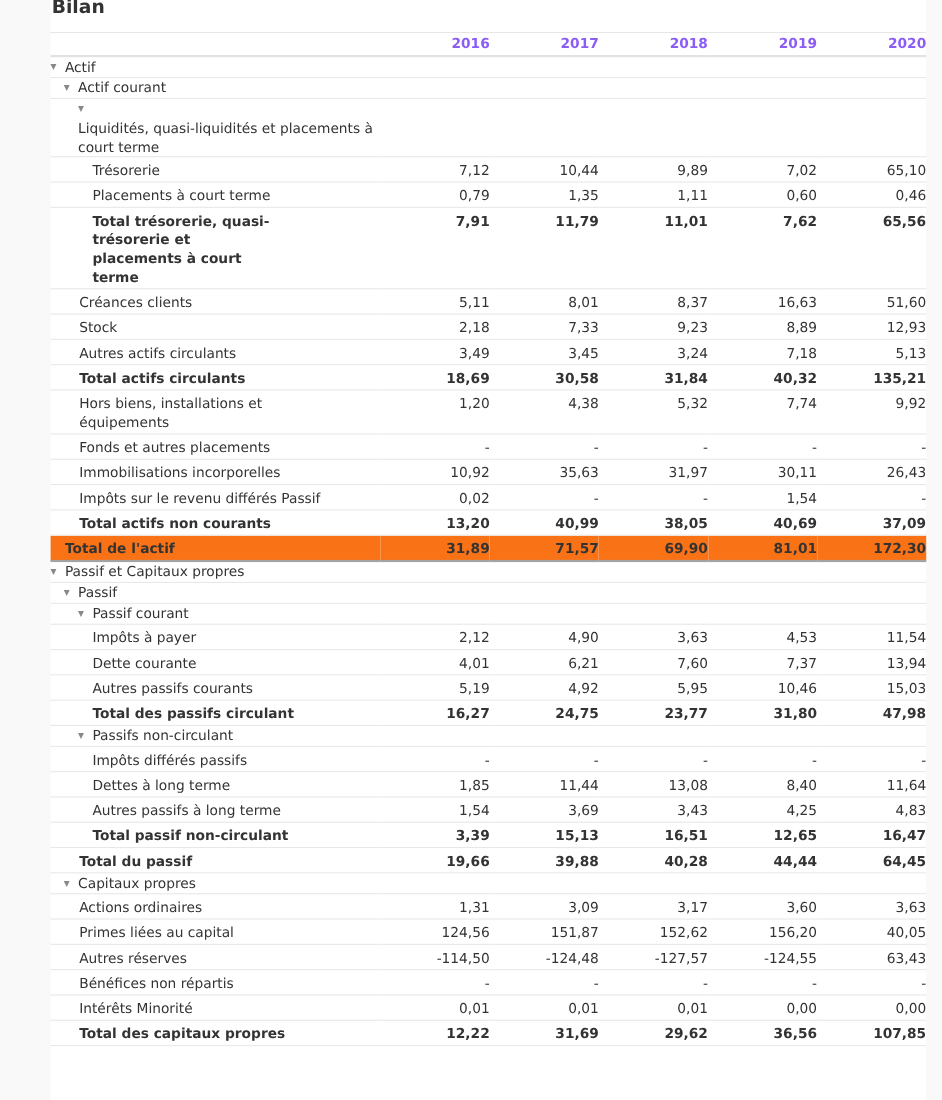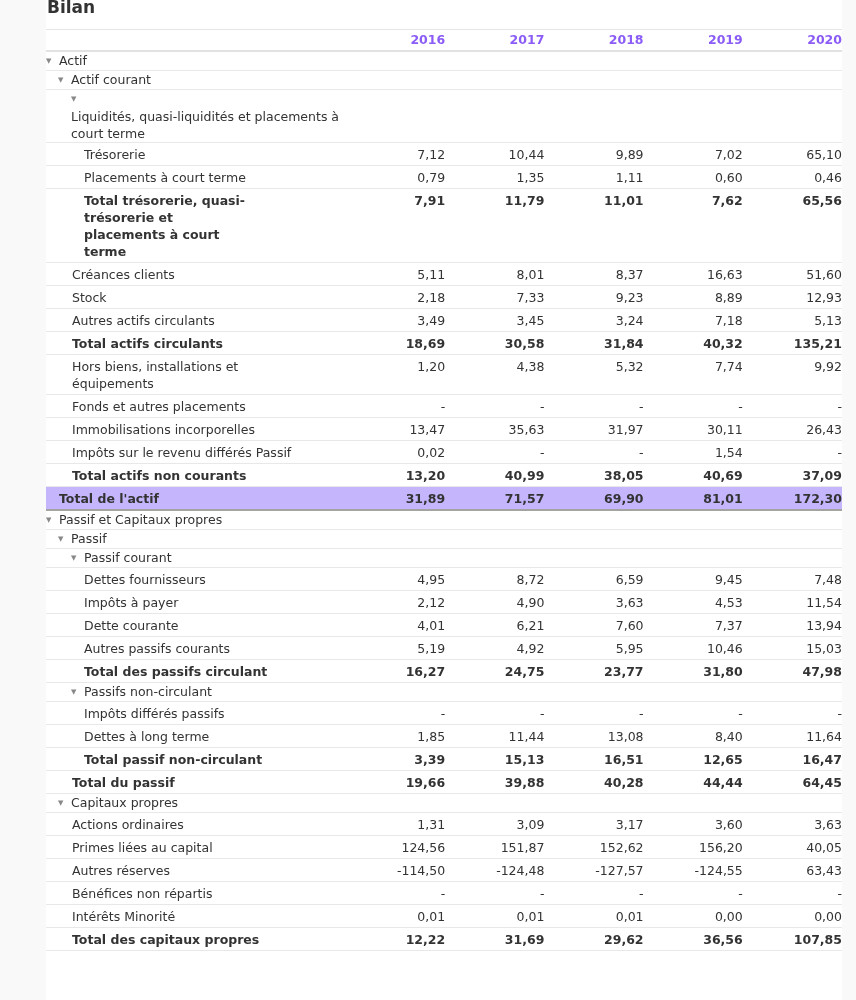--- a/index.html
+++ b/index.html
@@ -38,21 +38,21 @@
     color: #8b5cf6;
   }
   td {
     padding: 3px 0 2px 0;
     vertical-align: top;
     border-bottom: 1px solid #e8e8e8;
     line-height: 17px;
   }
   td.num { text-align: right; white-space: nowrap; }
   tr.total td { font-weight: bold; }
-  tr.grand td { font-weight: bold; background: #c4b5fd; }
+  tr.grand td { font-weight: bold; background: #f97316; }
   tr.grand { border-bottom: 2px solid #999; }
   tr.grand td { border-bottom: 2px solid #a3a3a3; }
   tr.group td { padding-top: 0px; padding-bottom: 0px; line-height: 17px; }
   .lbl { display: inline-block; }
   .lv0 { padding-left: 0px; margin-left: 20px; }
   .lv1 { padding-left: 12px; }
   .lv2 { padding-left: 25px; }
   .lv0t { padding-left: 13px; }
   .lv1t { padding-left: 26px; }
   .lv2t { padding-left: 38px; }
@@ -179,21 +179,21 @@
       <tr class="item">
         <td class="lv1t"><span class="lbl">Fonds et autres placements</span></td>
         <td class="num">-</td>
         <td class="num">-</td>
         <td class="num">-</td>
         <td class="num">-</td>
         <td class="num">-</td>
       </tr>
       <tr class="item">
         <td class="lv1t"><span class="lbl">Immobilisations incorporelles</span></td>
-        <td class="num">13,47</td>
+        <td class="num">10,92</td>
         <td class="num">35,63</td>
         <td class="num">31,97</td>
         <td class="num">30,11</td>
         <td class="num">26,43</td>
       </tr>
       <tr class="item">
         <td class="lv1t"><span class="lbl">Impôts sur le revenu différés Passif</span></td>
         <td class="num">0,02</td>
         <td class="num">-</td>
         <td class="num">-</td>
@@ -234,28 +234,20 @@
       </tr>
       <tr class="group">
         <td class="lv2"><span class="caret">▼</span><span class="lbl">Passif courant</span></td>
         <td class="num"></td>
         <td class="num"></td>
         <td class="num"></td>
         <td class="num"></td>
         <td class="num"></td>
       </tr>
       <tr class="item">
-        <td class="lv2t"><span class="lbl">Dettes fournisseurs</span></td>
-        <td class="num">4,95</td>
-        <td class="num">8,72</td>
-        <td class="num">6,59</td>
-        <td class="num">9,45</td>
-        <td class="num">7,48</td>
-      </tr>
-      <tr class="item">
         <td class="lv2t"><span class="lbl">Impôts à payer</span></td>
         <td class="num">2,12</td>
         <td class="num">4,90</td>
         <td class="num">3,63</td>
         <td class="num">4,53</td>
         <td class="num">11,54</td>
       </tr>
       <tr class="item">
         <td class="lv2t"><span class="lbl">Dette courante</span></td>
         <td class="num">4,01</td>
@@ -297,20 +289,28 @@
         <td class="num">-</td>
       </tr>
       <tr class="item">
         <td class="lv2t"><span class="lbl">Dettes à long terme</span></td>
         <td class="num">1,85</td>
         <td class="num">11,44</td>
         <td class="num">13,08</td>
         <td class="num">8,40</td>
         <td class="num">11,64</td>
       </tr>
+      <tr class="item">
+        <td class="lv2t"><span class="lbl">Autres passifs à long terme</span></td>
+        <td class="num">1,54</td>
+        <td class="num">3,69</td>
+        <td class="num">3,43</td>
+        <td class="num">4,25</td>
+        <td class="num">4,83</td>
+      </tr>
       <tr class="total">
         <td class="lv2t"><span class="lbl">Total passif non-circulant</span></td>
         <td class="num">3,39</td>
         <td class="num">15,13</td>
         <td class="num">16,51</td>
         <td class="num">12,65</td>
         <td class="num">16,47</td>
       </tr>
       <tr class="total">
         <td class="lv1t"><span class="lbl">Total du passif</span></td>

